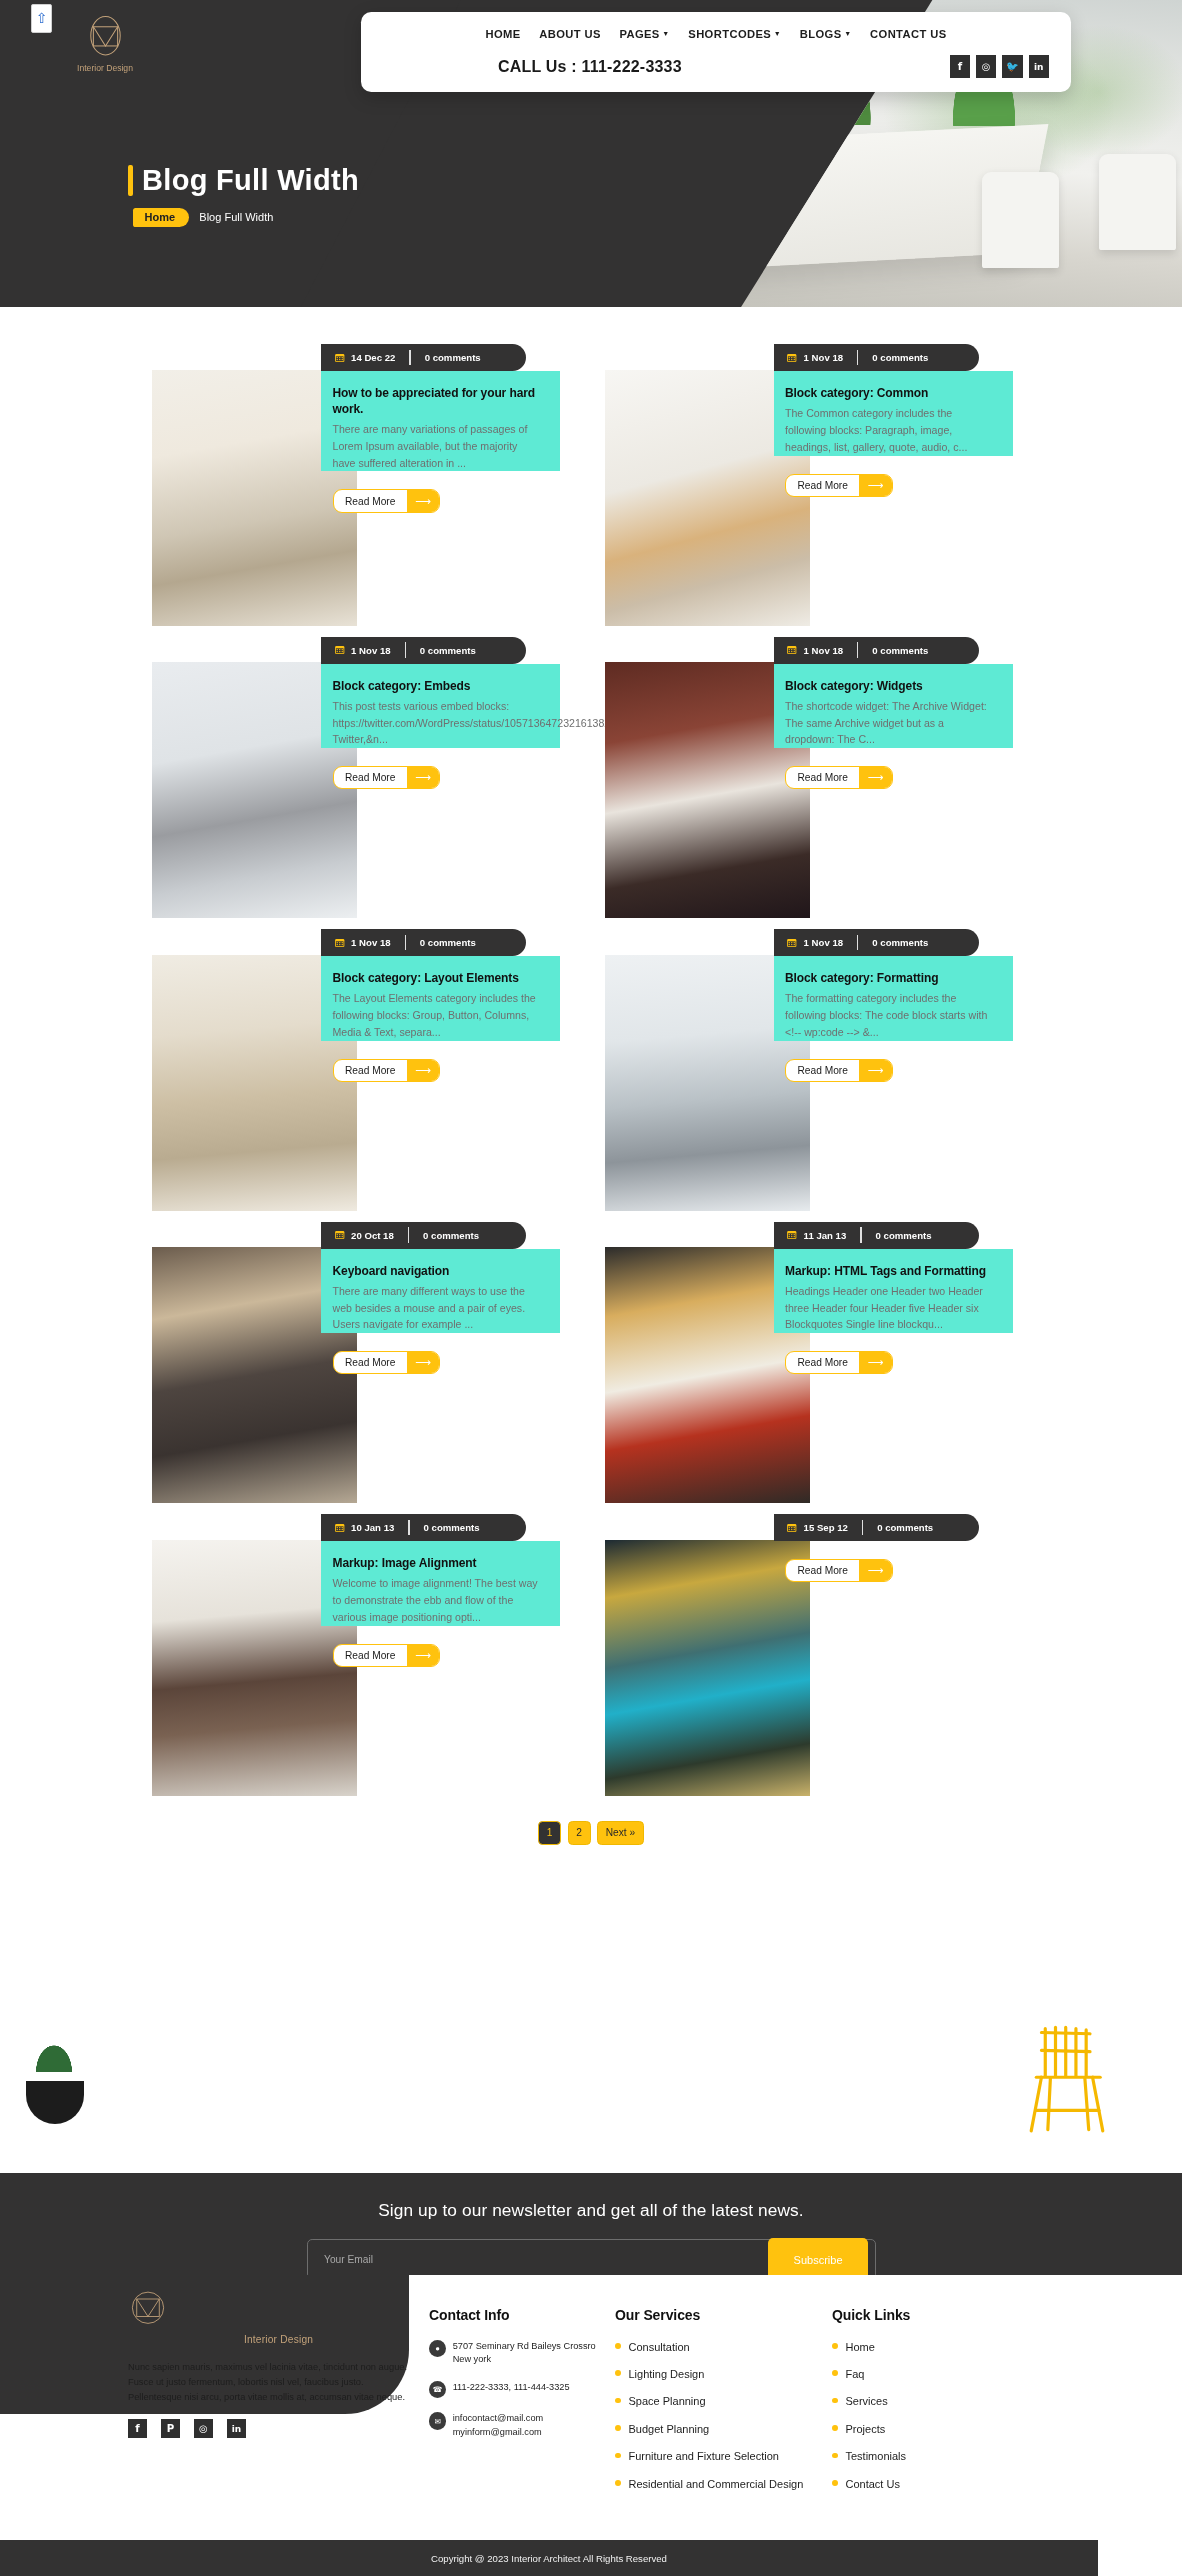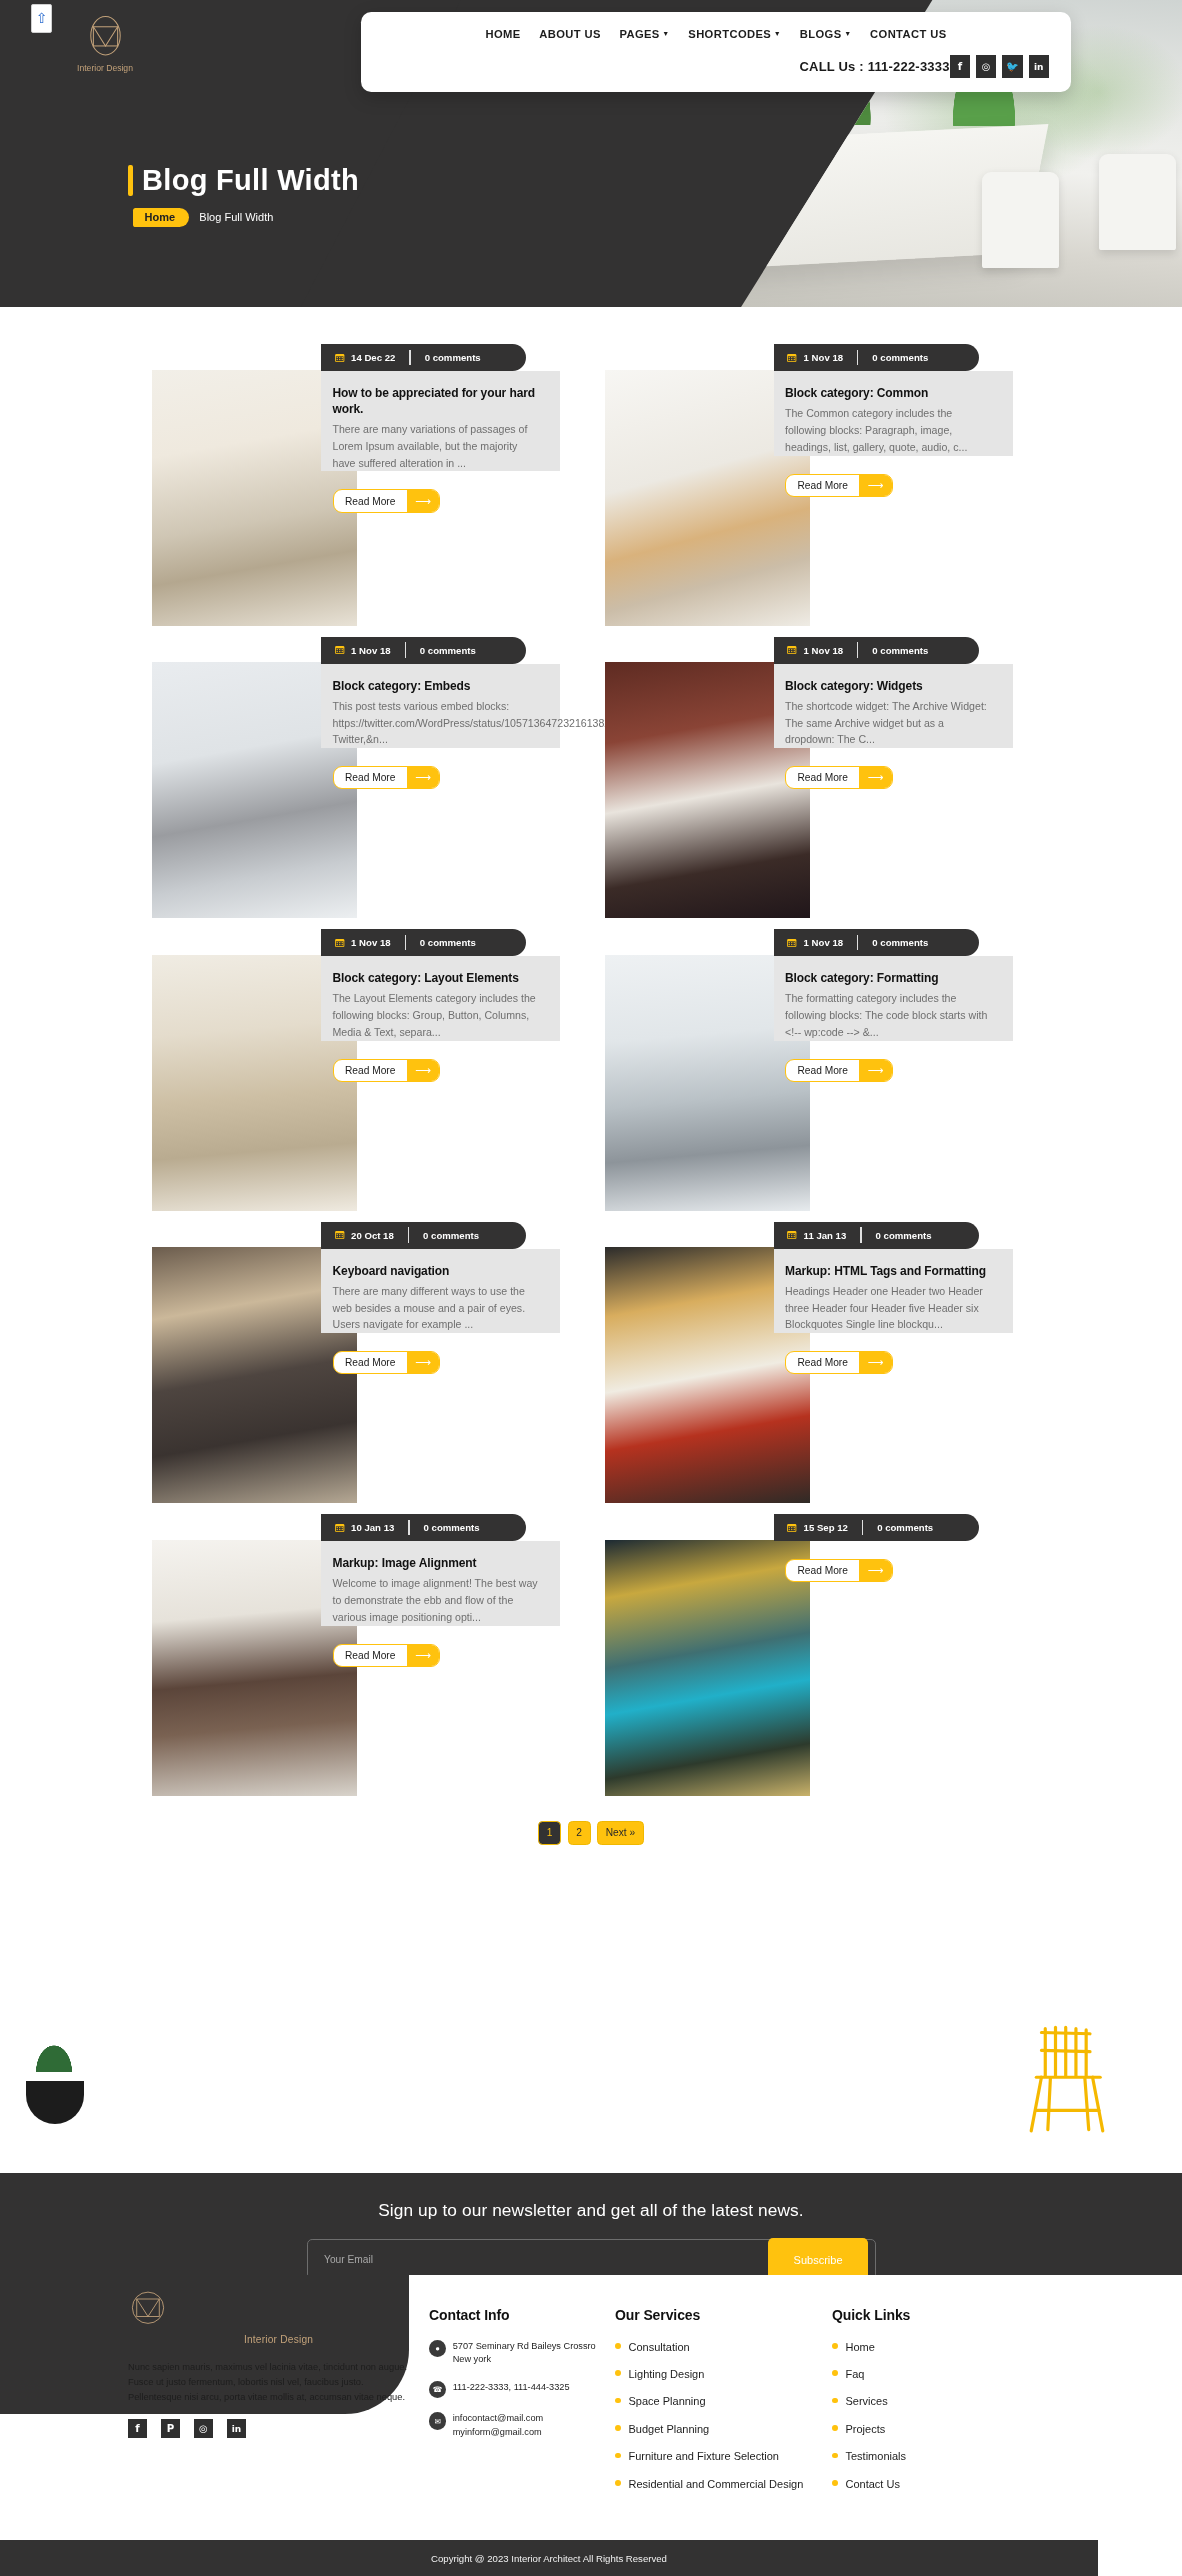--- a/index.html
+++ b/index.html
@@ -25,21 +25,21 @@
     clip-path: polygon(0 0, 72% 0, 47% 100%, 0 100%);}
 
   
   .navcard{position:absolute;left:361px;top:11.5px;width:710px;height:80px;background:#fff;
     border-radius:10.2px;box-shadow:0 5.1px 18px rgba(0,0,0,.18);z-index:9;}
   .navrow{display:flex;align-items:center;justify-content:center;gap:18.6px;height:37px;padding-top:7.7px;}
   .navrow a{color:#1d1d1d;font-size:11.2px;font-weight:700;letter-spacing:0.4px;text-decoration:none;
     display:flex;align-items:center;gap:2.6px;white-space:nowrap;}
   .caret{font-size:7px;color:#1d1d1d;line-height:1}
   .navrow2{display:flex;align-items:center;height:36px;padding:0 22px;}
-  .callus{flex:1;text-align:right;font-size:13px;font-weight:800;color:#1a1a1a;letter-spacing:0.2px;padding-left:115px;}
+  .callus{flex:1;text-align:left;font-size:16px;font-weight:800;color:#1a1a1a;letter-spacing:0.2px;padding-left:115px;}
   .callus .lbl{font-weight:800}
   .socials{display:flex;gap:5.8px;}
   .sq{width:20.5px;height:23px;background:#2f2f2f;color:#fff;display:flex;align-items:center;
     justify-content:center;font-size:10.2px;font-weight:700;font-family:"DejaVu Sans",sans-serif;}
 
   .scroll-top{position:absolute;left:31px;top:3.8px;width:21px;height:29px;background:#fff;
     border:0.6px solid #cfcfcf;border-radius:1.9px;display:flex;align-items:center;justify-content:center;
     color:#2f6fd0;font-size:14px;z-index:10;}
 
   .hero-title-wrap{position:absolute;left:128px;top:165px;z-index:5;}
@@ -56,21 +56,21 @@
   .grid{width:896px;margin:0 auto;display:grid;grid-template-columns:1fr 1fr;gap:11.5px 9px;}
   .card{position:relative;height:281px;}
   .card-img{position:absolute;left:9px;top:25.6px;width:205px;height:256px;overflow:hidden;}
   .card-body{position:absolute;left:178px;top:0;width:269px;}
   .meta{display:inline-flex;align-items:center;background:#333232;color:#fff;height:27px;
     border-radius:0 13.4px 13.4px 0;padding:0 14px 0 12.8px;gap:0;min-width:205px;}
   .meta .date{display:flex;align-items:center;gap:5.8px;font-size:9.6px;font-weight:700;padding-right:14px;}
   .meta .sep{width:1.3px;height:15.4px;background:#fff;opacity:.85;}
   .meta .cmt{font-size:9.6px;font-weight:700;padding-left:14px;text-align:right;}
   .cal{width:11.5px;height:11.5px;display:block}
-  .card-text{background:#e5e5e5;padding:15.4px 22px 0 11.5px;width:239px;}
+  .card-text{background:#5eead4;padding:15.4px 22px 0 11.5px;width:239px;}
   .card-text h3{font-size:12px;font-weight:800;color:#111;line-height:1.32;margin-bottom:3.2px;letter-spacing:-0.1px;}
   .card-text p{font-size:10.6px;color:#6f6f6f;line-height:1.58;}
   .read{margin:18px 0 0 11.5px;display:inline-flex;align-items:stretch;border:1.3px solid #ffc20e;
     border-radius:9px;overflow:hidden;background:#fff;}
   .read span.t{padding:5.1px 11.5px;font-size:10.2px;color:#1b1b1b;}
   .read span.a{background:#ffc20e;display:flex;align-items:center;padding:0 8.3px;color:#fff;font-size:11px;}
 
   
   .ph{width:100%;height:100%;}
   .p1{background:linear-gradient(170deg,#f2efe8 0%,#efe9de 30%,#cfc6b4 58%,#b4a78f 74%,#e8e2d6 100%);}

